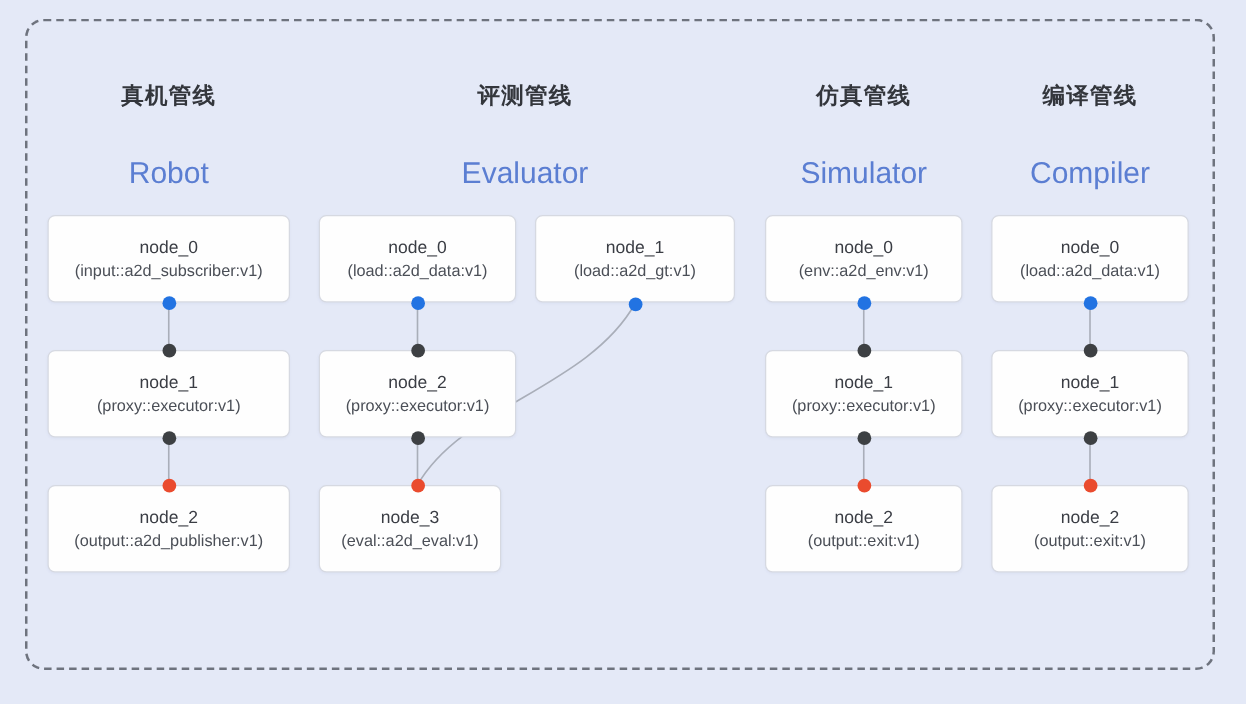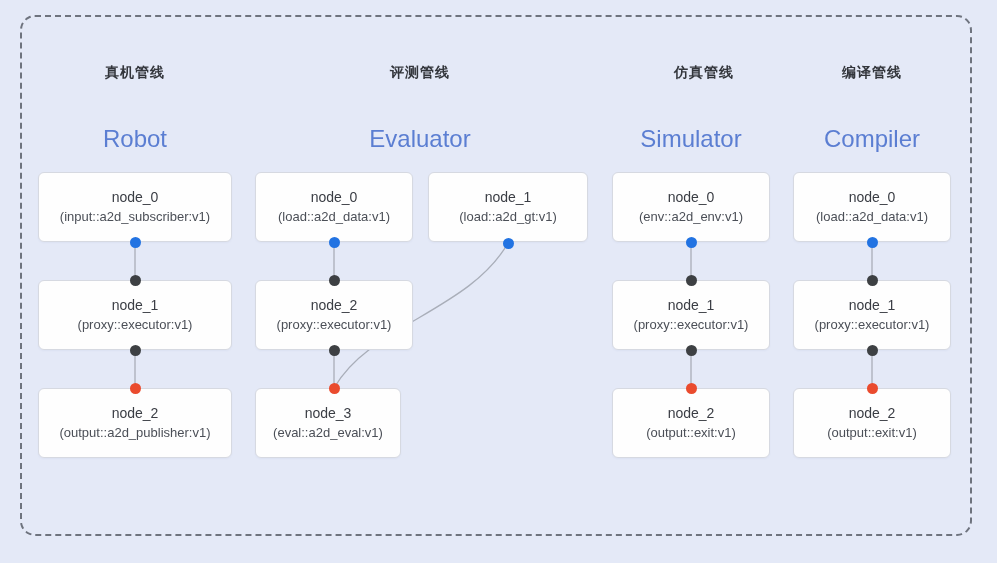--- a/index.html
+++ b/index.html
@@ -35,21 +35,21 @@
   .edges-layer path {
     fill: none;
     stroke: #a9aeb9;
     stroke-width: 1.3;
   }
   .title-zh {
     position: absolute;
     top: 64px;
     width: 220px;
     text-align: center;
-    font-size: 14px;
+    font-size: 18px;
     font-weight: 700;
     color: #33363c;
     z-index: 2;
     letter-spacing: 1px;
   }
   .title-en {
     position: absolute;
     top: 125px;
     width: 220px;
     text-align: center;
@@ -108,21 +108,21 @@
   <path d="M691 242 L691 280"></path>
   <path d="M691 350 L691 388"></path>
   <path d="M872 242 L872 280"></path>
   <path d="M872 350 L872 388"></path>
 </svg>
 
 <div class="title-zh" style="left:25px">真机管线</div>
 <div class="title-en" style="left:25px">Robot</div>
 <div class="title-zh" style="left:310px">评测管线</div>
 <div class="title-en" style="left:310px">Evaluator</div>
-<div class="title-zh" style="left:594px">仿真管线</div>
+<div class="title-zh" style="left:581px">仿真管线</div>
 <div class="title-en" style="left:581px">Simulator</div>
 <div class="title-zh" style="left:762px">编译管线</div>
 <div class="title-en" style="left:762px">Compiler</div>
 
 <div class="node" style="left:38px; top:172px; width:194px">
   <span class="nname">node_0</span>
   <span class="nimpl">(input::a2d_subscriber:v1)</span>
 </div>
 <div class="node" style="left:38px; top:280px; width:194px">
   <span class="nname">node_1</span>

